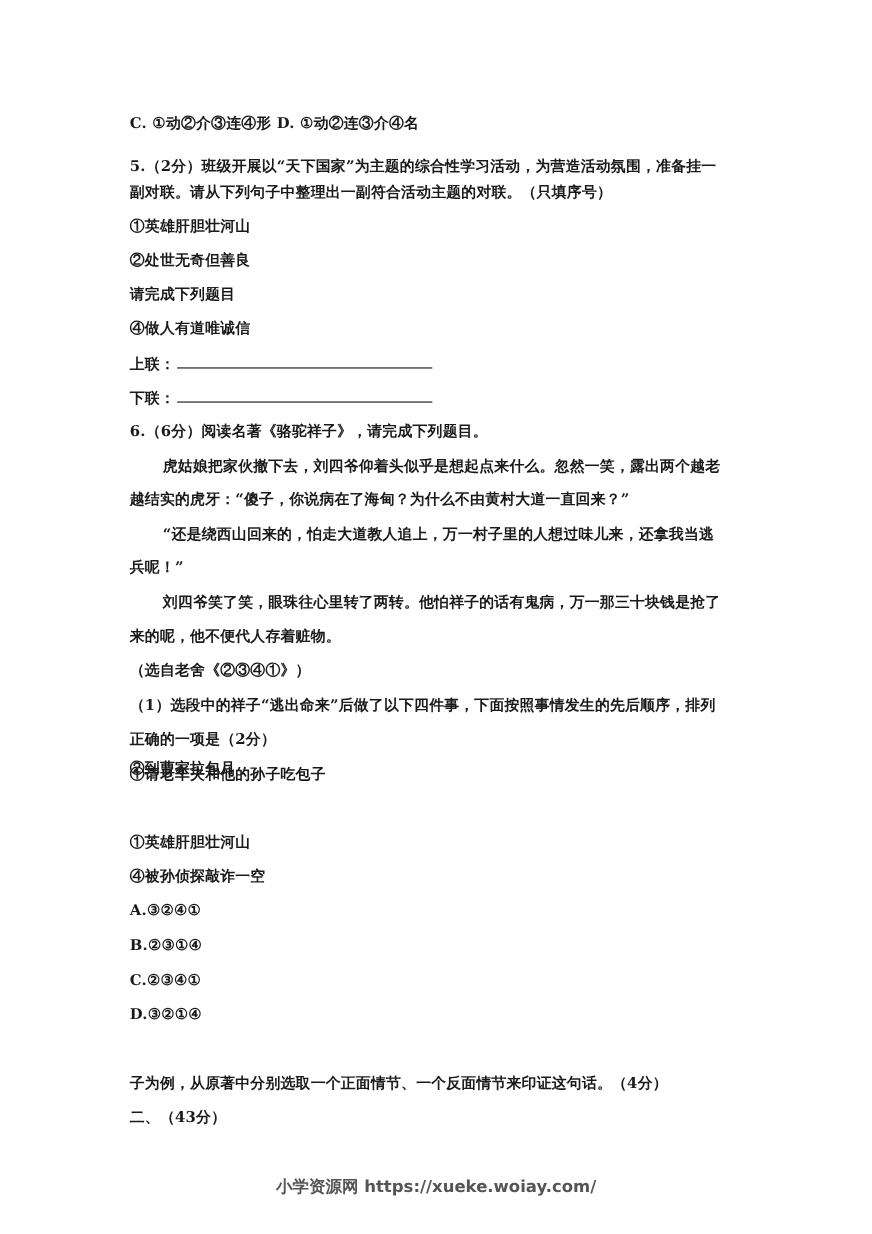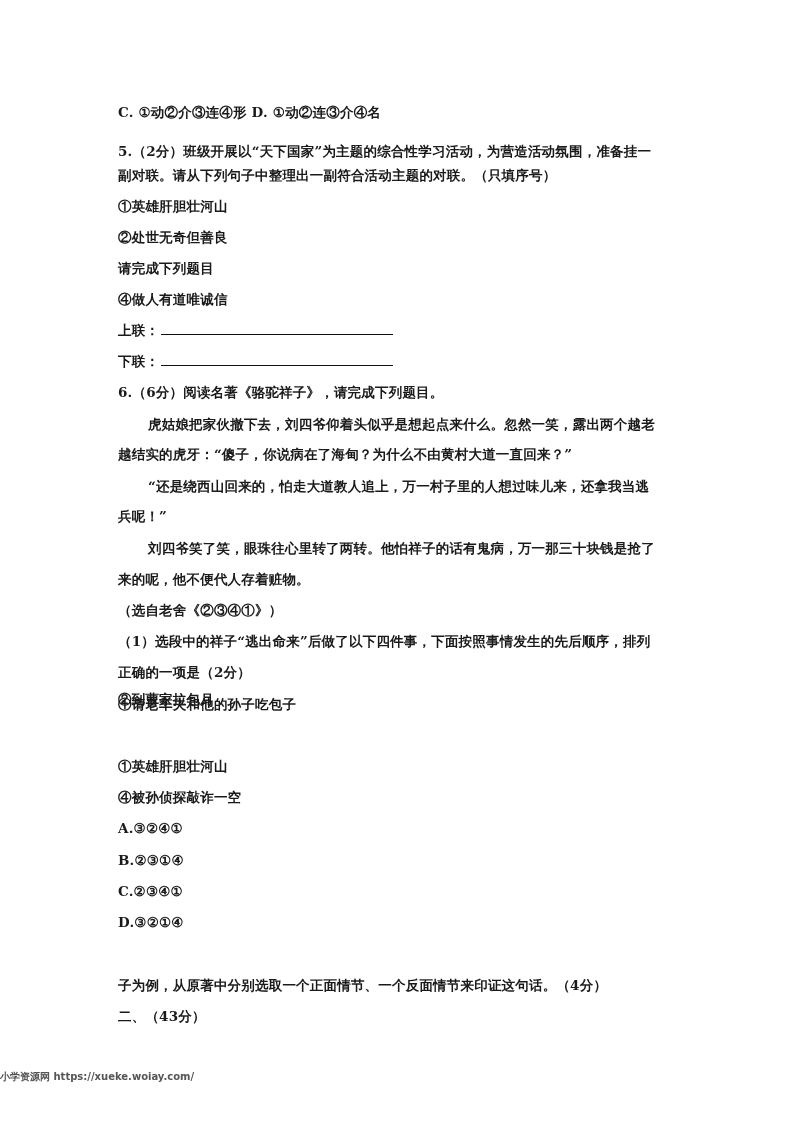--- a/index.html
+++ b/index.html
@@ -26,23 +26,23 @@
       width: 232px;
       border-bottom: 1.3px solid #111;
       height: 12px;
       vertical-align: baseline;
       margin-left: 2px;
     }
     .footer {
       position: absolute;
       left: 0; width: 793px;
       top: 1070px;
-      text-align: left;
+      text-align: center;
       font-family: "DejaVu Sans", "Liberation Sans", sans-serif;
-      font-size: 10px;
+      font-size: 15px;
       color: #555555;
     }
   </style>
 </head>
 <body>
 
 <div class="page">
 
   <div class="line" style="top:104px">C. ①动②介③连④形 D. ①动②连③介④名</div>
 

